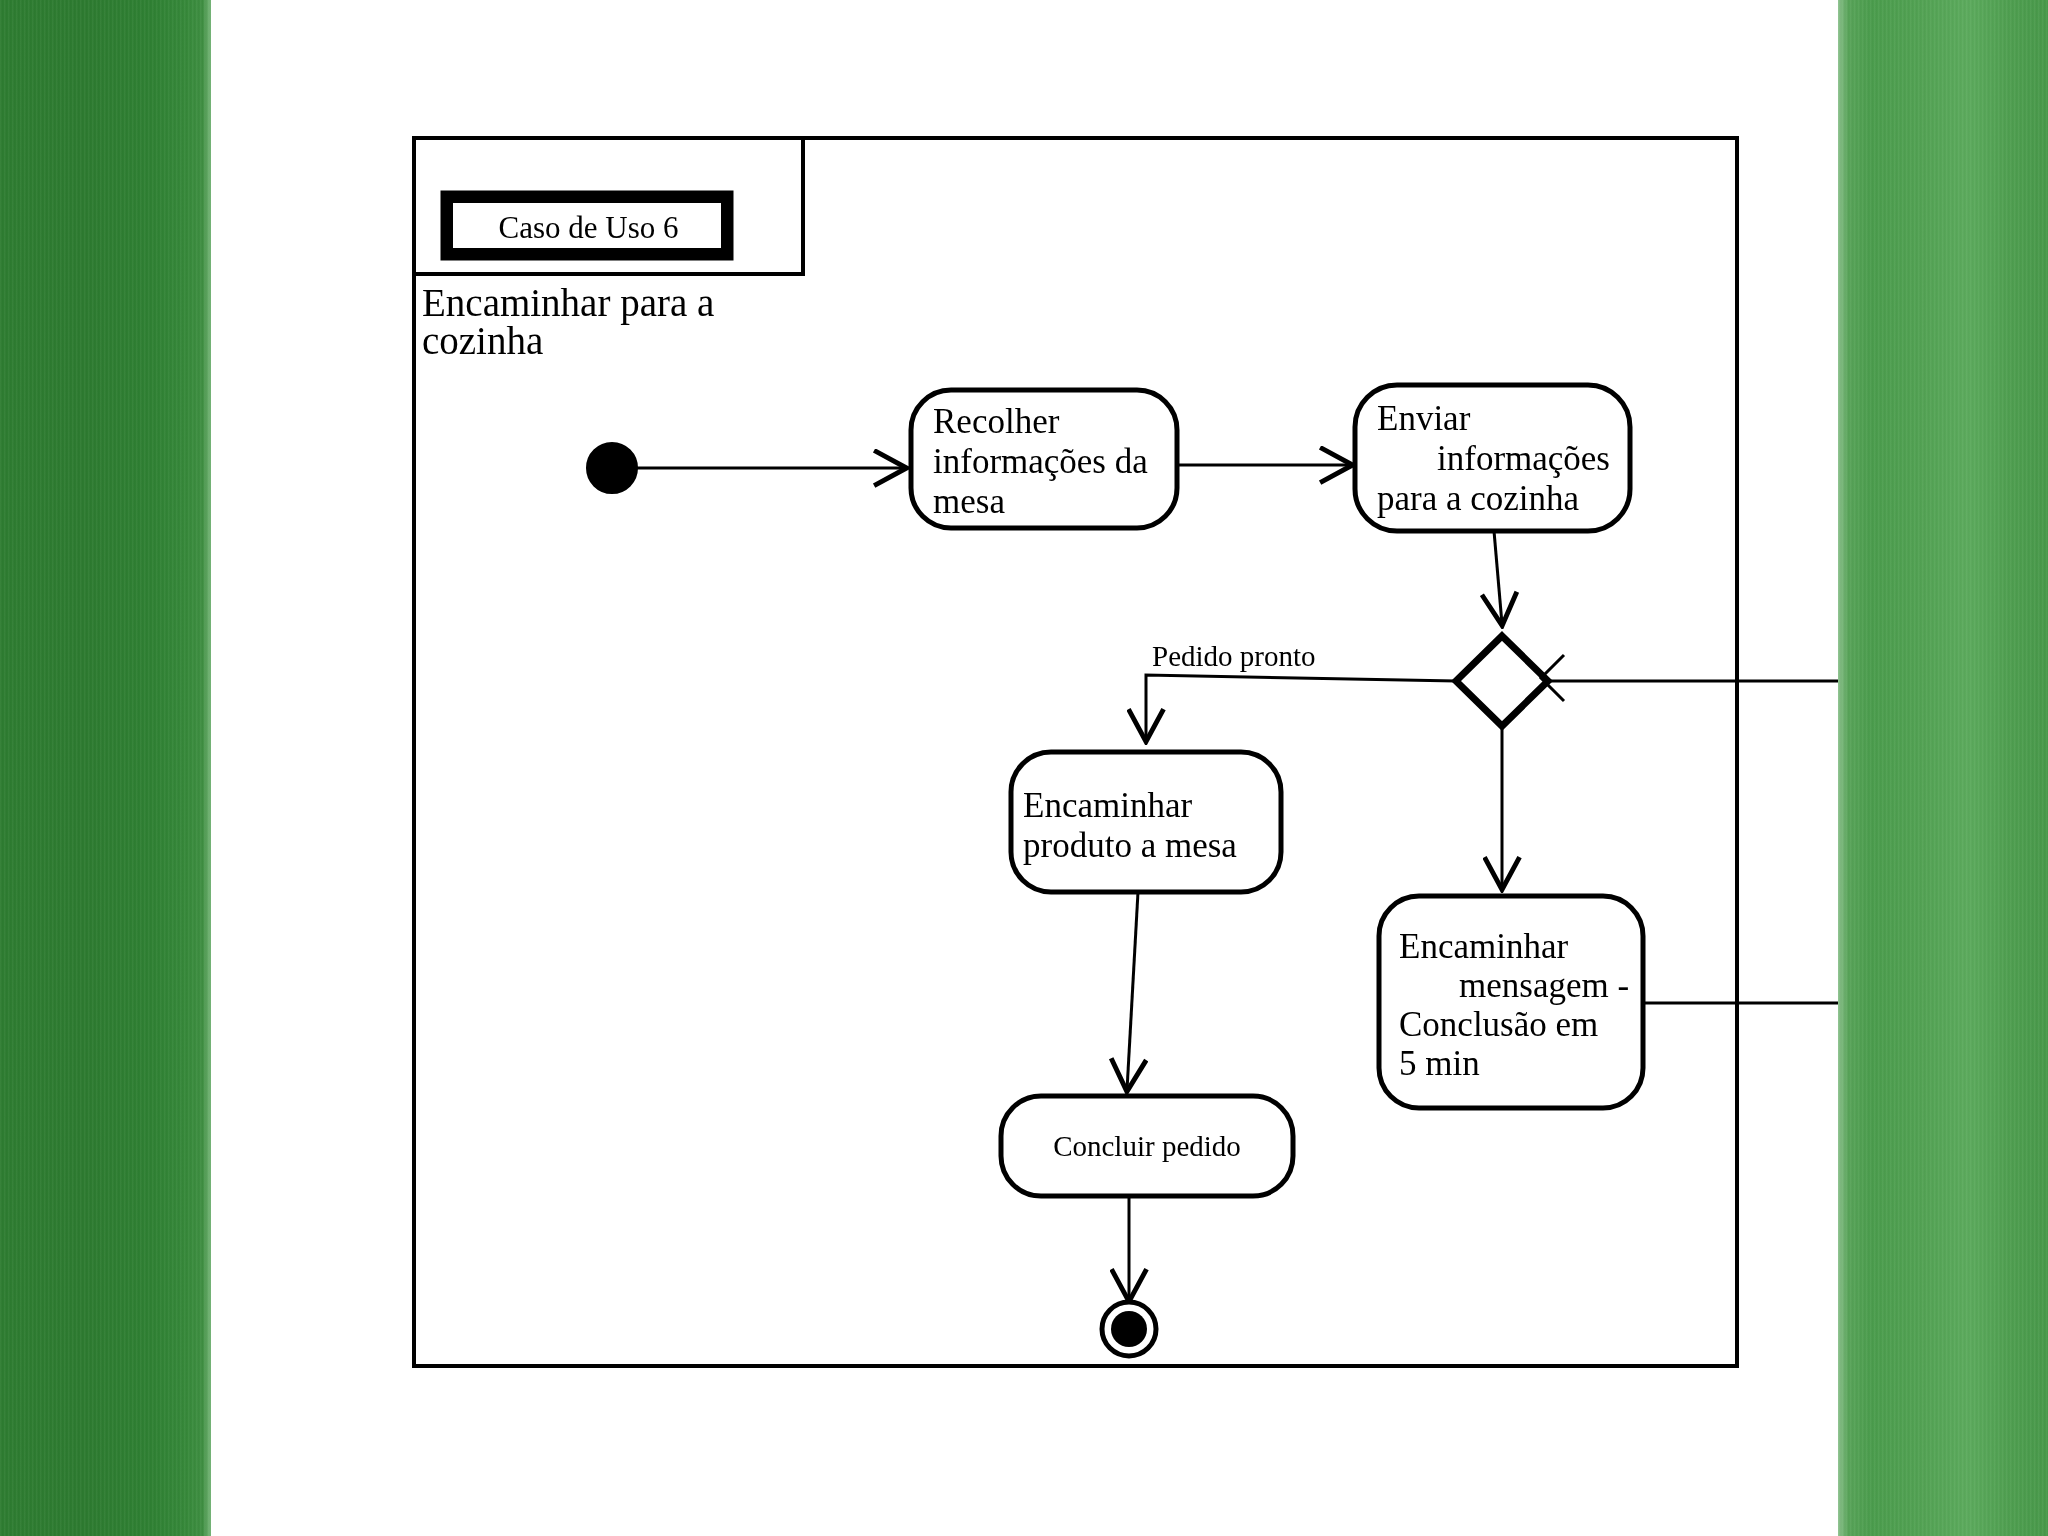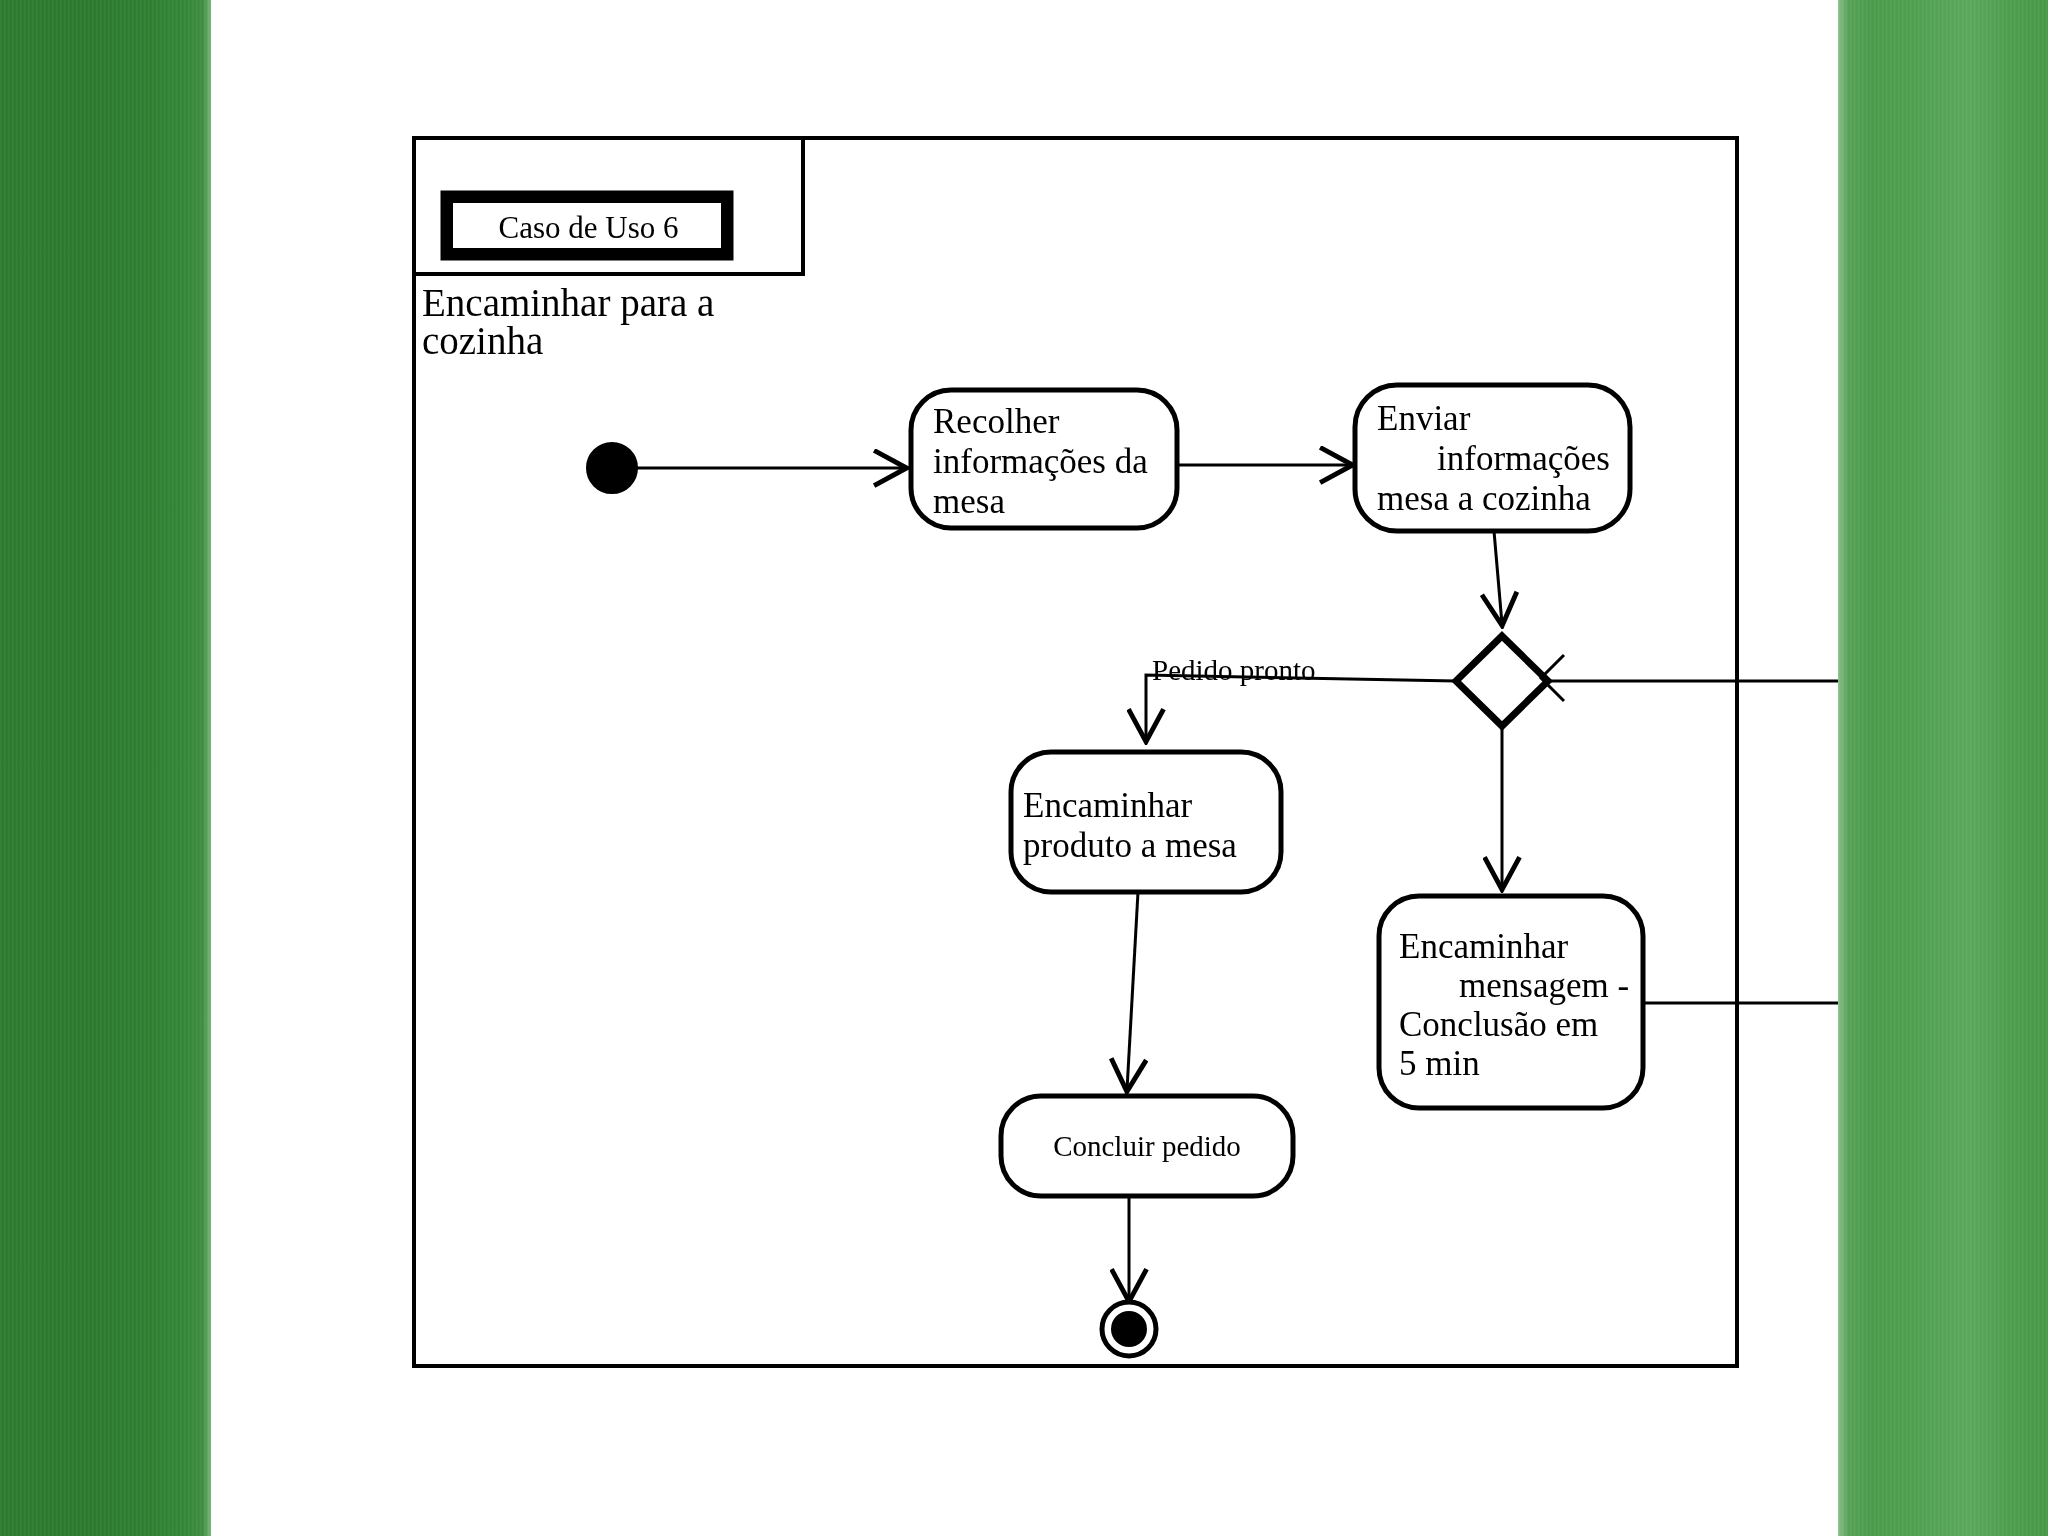--- a/index.html
+++ b/index.html
@@ -166,23 +166,23 @@
 
     <div class="txt frame-sub" style="left:211px; top:278px; width:340px;">Encaminhar para a</div>
     <div class="txt frame-sub" style="left:211px; top:316px; width:340px;">cozinha</div>
 
     <div class="txt node-text" style="left:722px; top:400px; width:240px;">Recolher</div>
     <div class="txt node-text" style="left:722px; top:440px; width:250px;">informações da</div>
     <div class="txt node-text" style="left:722px; top:480px; width:240px;">mesa</div>
 
     <div class="txt node-text" style="left:1166px; top:397px; width:250px;">Enviar</div>
     <div class="txt node-text" style="left:1226px; top:437px; width:250px;">informações</div>
-    <div class="txt node-text" style="left:1166px; top:477px; width:260px;">mesa a cozinha</div>
+    <div class="txt node-text" style="left:1166px; top:477px; width:260px;">para a cozinha</div>
 
-    <div class="txt guard-text" style="left:941px; top:652px;">Pedido pronto</div>
+    <div class="txt guard-text" style="left:941px; top:638px;">Pedido pronto</div>
 
 
     <div class="txt node-text" style="left:812px; top:784px; width:250px;">Encaminhar</div>
     <div class="txt node-text" style="left:812px; top:824px; width:260px;">produto a mesa</div>
 
     <div class="txt node-text" style="left:1188px; top:925px; width:250px;">Encaminhar</div>
     <div class="txt node-text" style="left:1248px; top:964px; width:250px;">mensagem -</div>
     <div class="txt node-text" style="left:1188px; top:1003px; width:250px;">Conclusão em</div>
     <div class="txt node-text" style="left:1188px; top:1042px; width:250px;">5 min</div>
 

